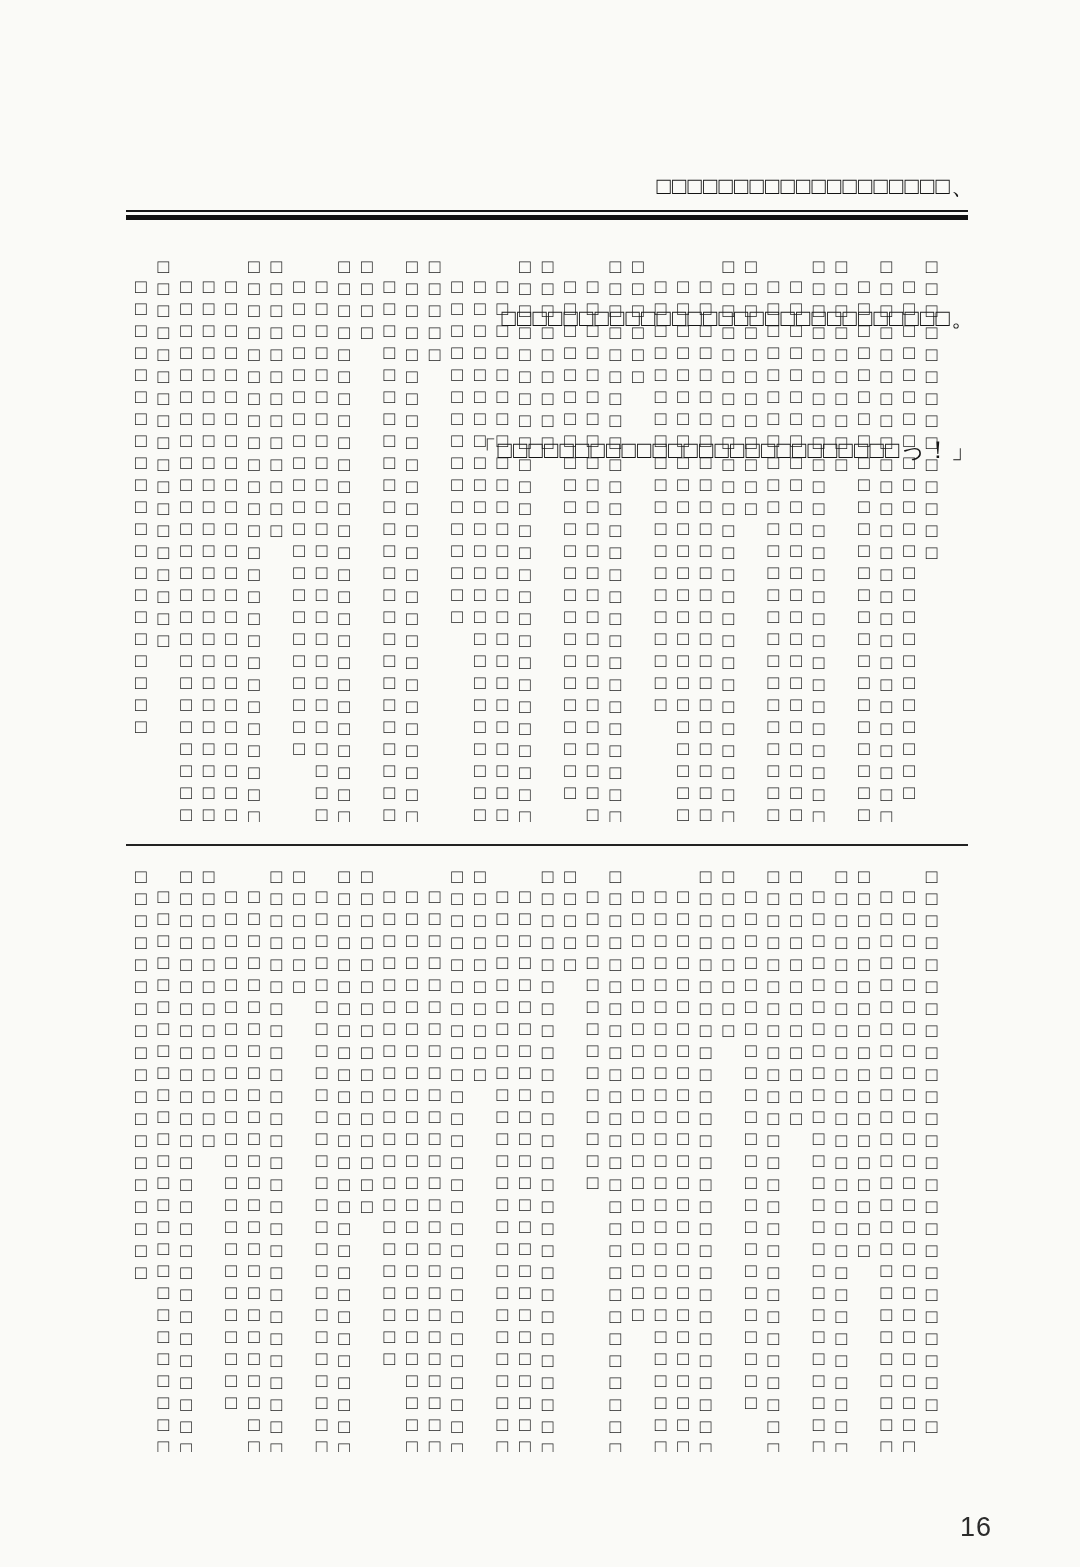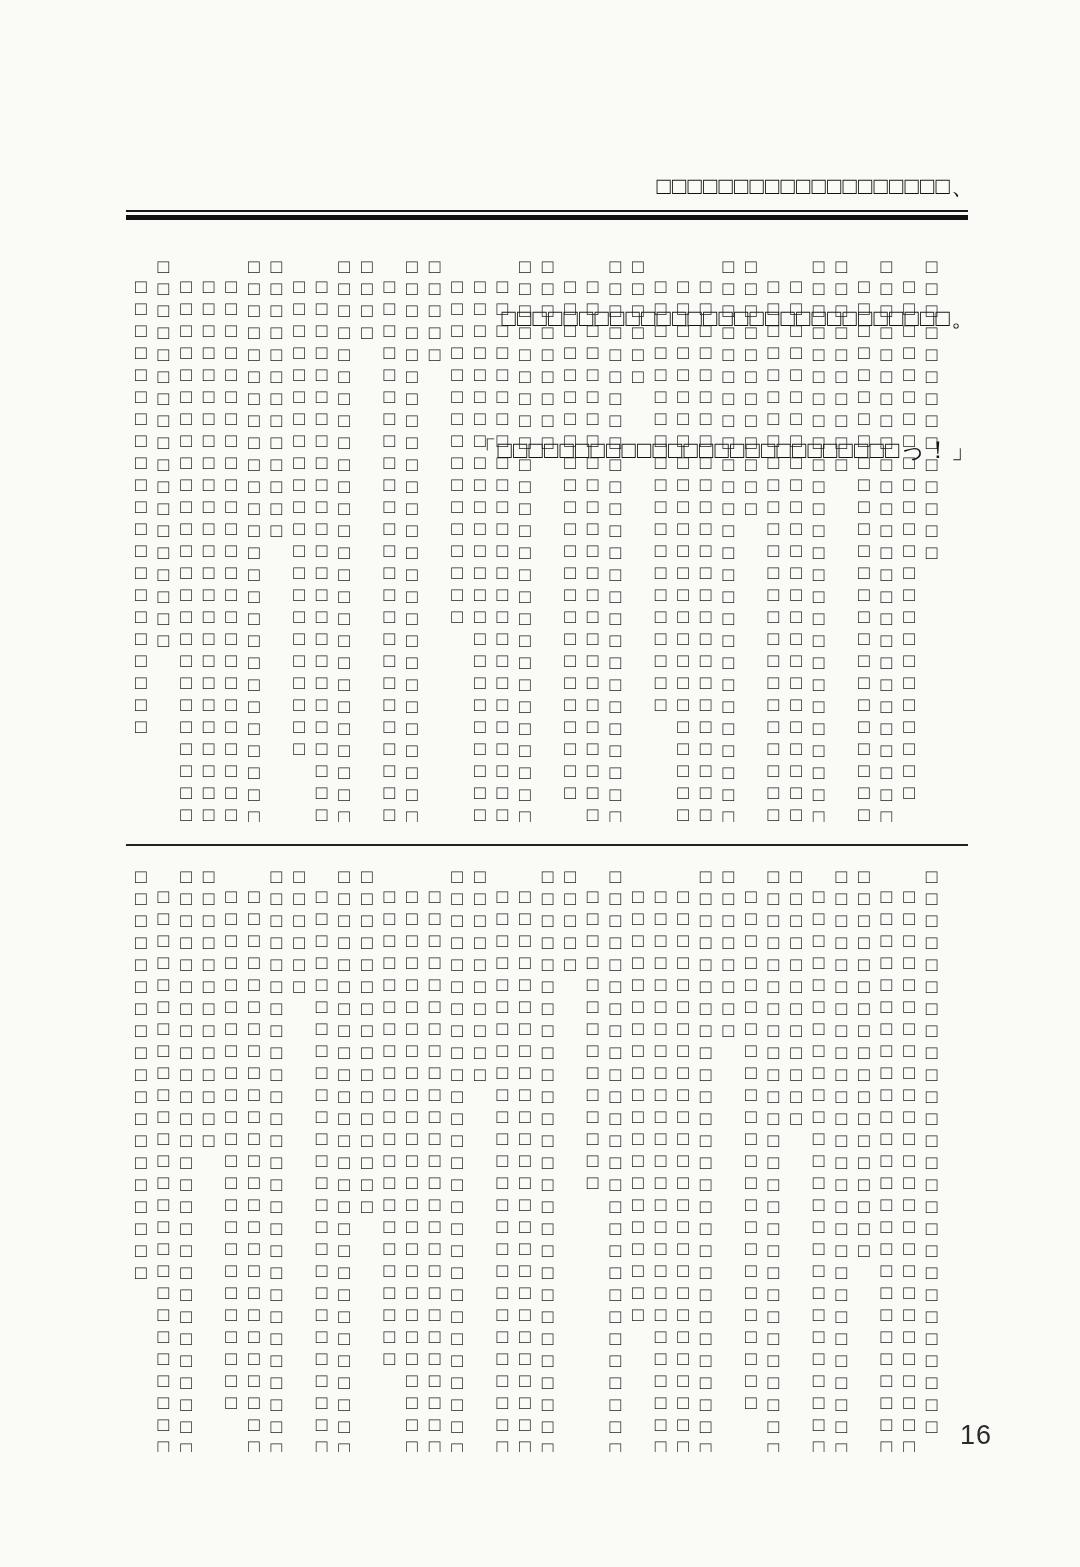--- a/index.html
+++ b/index.html
@@ -79,21 +79,21 @@
     width: 816px;
     height: 586px;
   }
   .tcol {
     
   }
   
   .page-number {
     position: absolute;
     left: 960px;
-    top: 1420px;
+    top: 1512px;
     font-size: 27px;
     color: #2b2b2b;
     letter-spacing: 1px;
   }
 </style>
 </head>
 <body>
 
 <div class="page">
 

